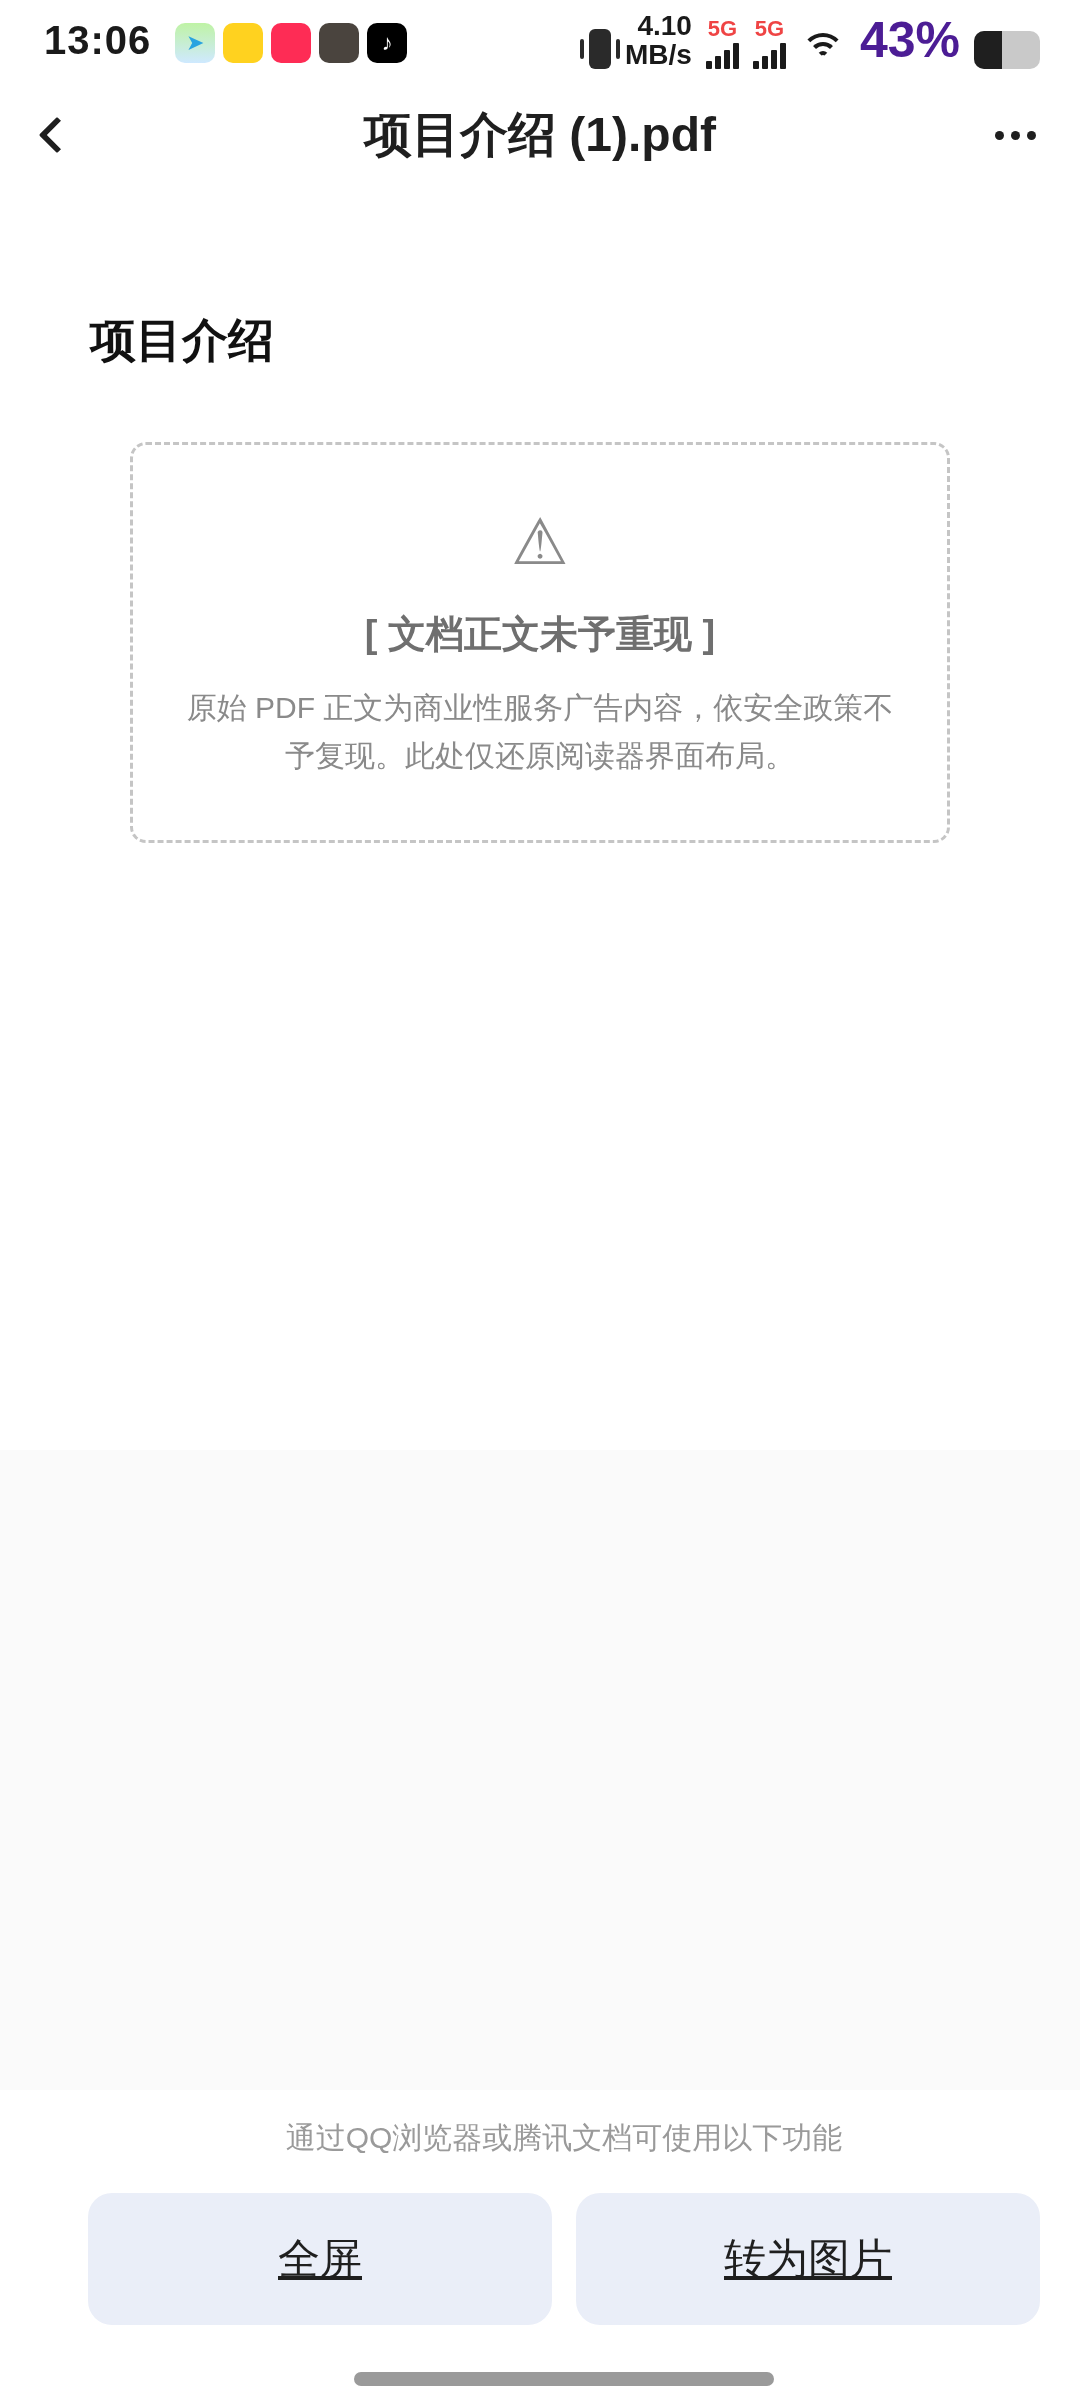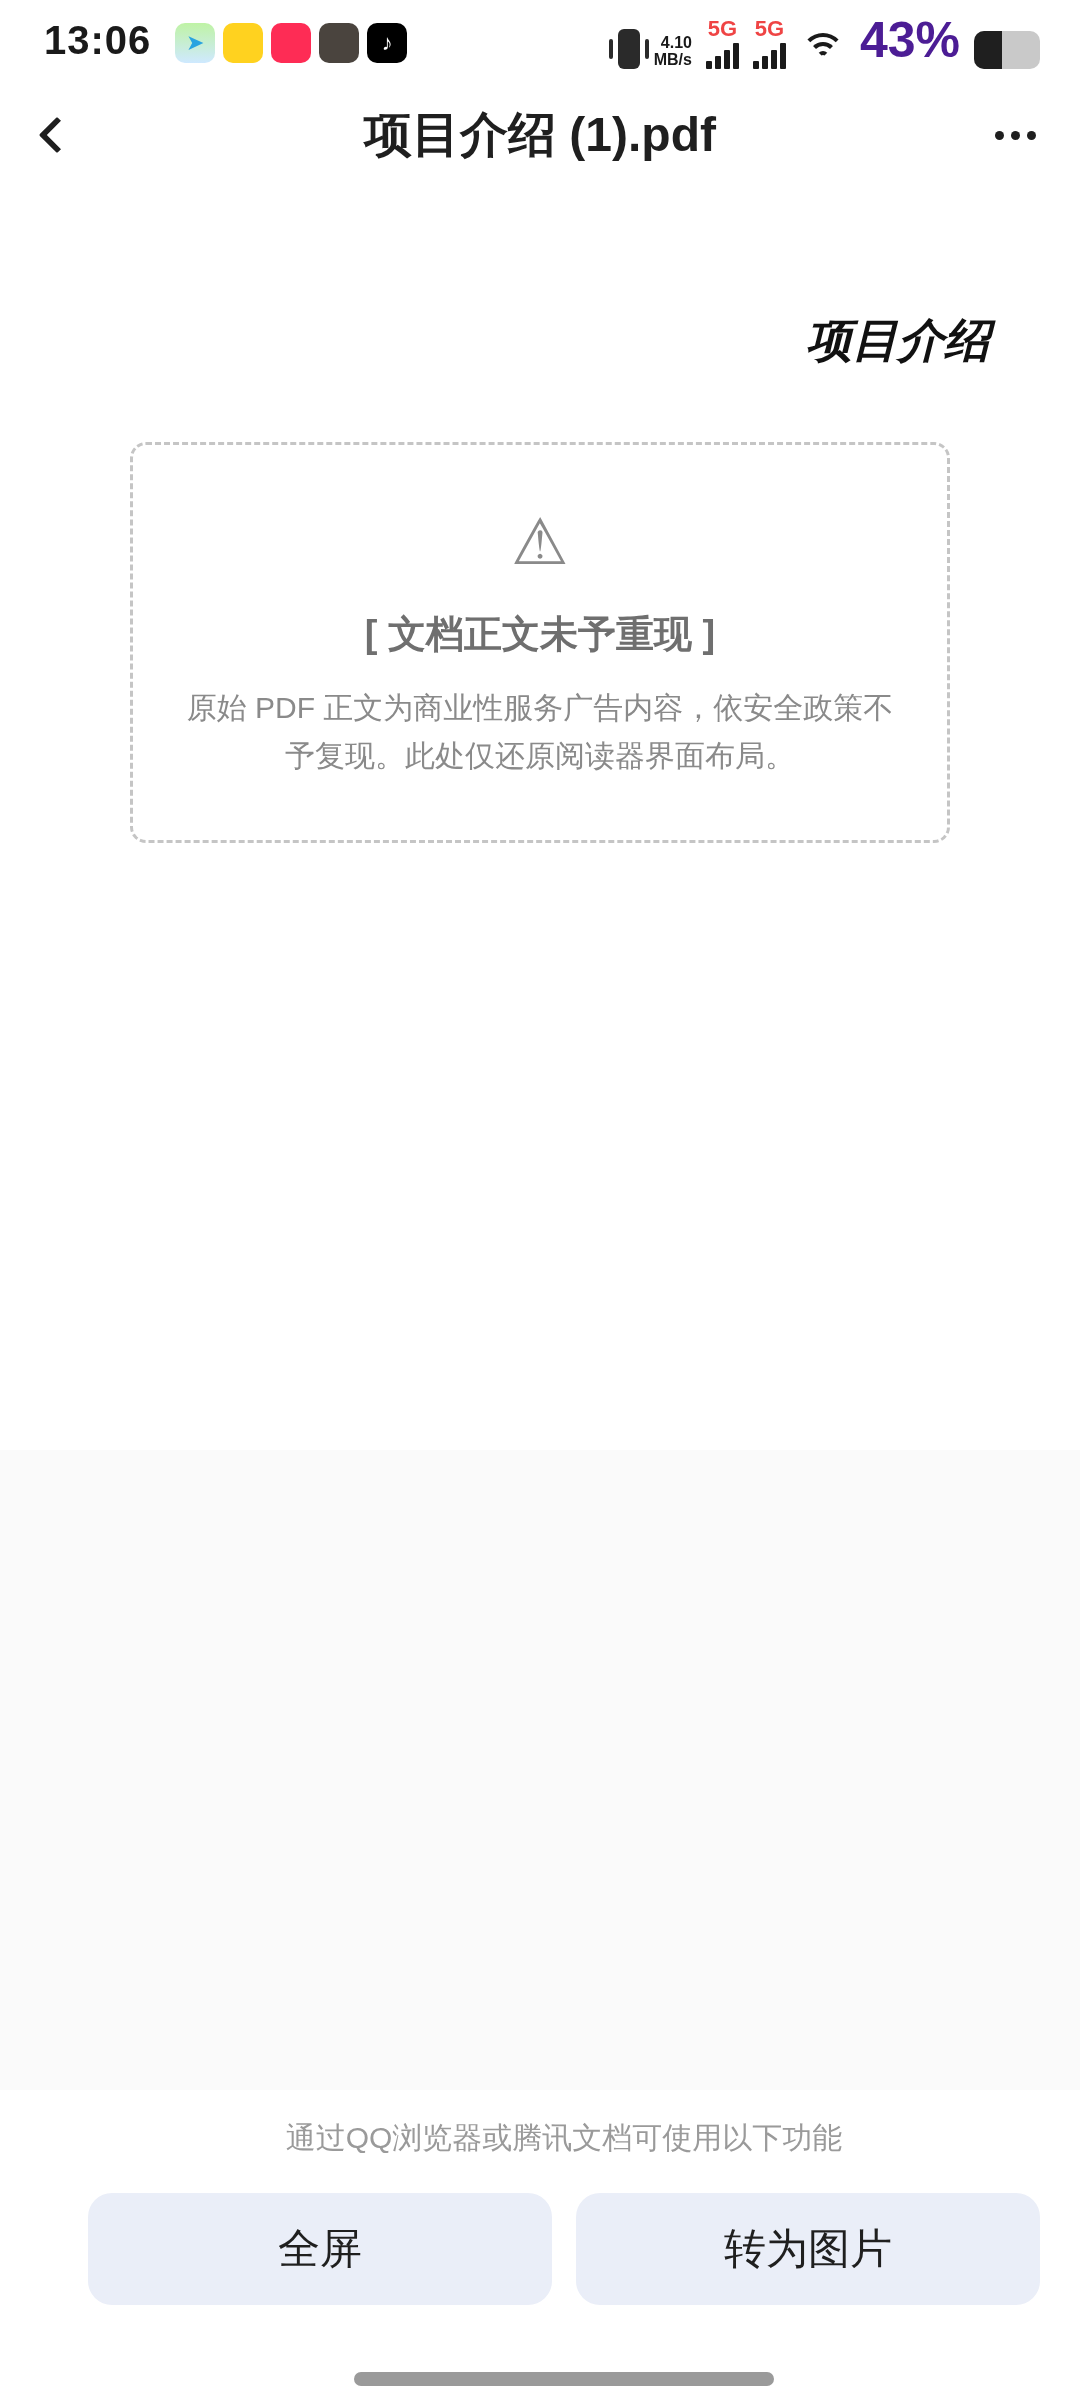--- a/index.html
+++ b/index.html
@@ -31,21 +31,21 @@
     width: 40px; height: 40px; border-radius: 10px;
     display: inline-flex; align-items: center; justify-content: center;
     font-size: 22px; color: #fff; overflow: hidden;
   }
   .chip-telegram { background: linear-gradient(180deg,#bff3a5 0%, #cfe9ff 100%); color:#2aa3e0; }
   .chip-yellow  { background: #ffd21f; }
   .chip-red     { background: #fe2c55; font-size: 12px; font-weight: 700; }
   .chip-dark    { background: #4a443e; }
   .chip-black   { background: #000; }
   .sb-net { display: flex; flex-direction: column; align-items: flex-end; line-height: 1.05; }
-  .sb-net span { font-size: 16px; font-weight: 700; color: #1a1a1a; }
+  .sb-net span { font-size: 28px; font-weight: 700; color: #1a1a1a; }
   .sb-pct { font-size: 50px; font-weight: 600; color: #4c1d95; }
   .vibrate-icon { width: 22px; height: 40px; background: #2a2a2a; border-radius: 6px; position: relative; }
   .vibrate-icon::before, .vibrate-icon::after {
     content:""; position:absolute; top: 10px; width: 4px; height: 20px; background:#2a2a2a; border-radius:2px;
   }
   .vibrate-icon::before { left: -9px; } .vibrate-icon::after { right: -9px; }
   .sig { display:flex; flex-direction:column; align-items:center; }
   .sig-label { font-size: 22px; font-weight: 700; color:#ef4444; line-height: 1; }
   .sig-bars { display:flex; align-items:flex-end; gap:3px; height: 26px; margin-top: 3px; }
   .sig-bars i { width: 6px; background:#1a1a1a; border-radius:1px; display:block; }
@@ -80,21 +80,21 @@
     position: absolute; top: 190px; left: 0; right: 0; bottom: 310px;
     background: #fafafa;
     overflow: hidden;
   }
   .doc-page {
     background: #ffffff;
     min-height: 1260px;
     padding: 120px 90px 80px 90px;
     color: #111;
   }
-  .doc-title { text-align: right; font-size: 46px; font-weight: 700; margin-bottom: 70px; color:#111;font-style:italic; }
+  .doc-title { text-align: left; font-size: 46px; font-weight: 700; margin-bottom: 70px; color:#111; }
   .redacted-box {
     margin: 40px auto 0 auto;
     max-width: 820px;
     border: 3px dashed #c5c5c5;
     border-radius: 16px;
     padding: 60px 50px;
     text-align: center;
     color: #8a8a8a;
   }
   .redacted-icon { font-size: 64px; display:block; margin-bottom: 30px; }
@@ -103,26 +103,27 @@
 
   
   .bottom-bar {
     position: absolute; left: 0; right: 0; bottom: 0; height: 310px;
     background: #ffffff;
     display: flex; flex-direction: column; align-items: center; margin-left: 48px;
   }
   .bottom-hint { margin-top: 28px; font-size: 30px; color: #9a9a9a; }
   .btn-row { display: flex; gap: 24px; margin-top: 34px; width: 100%; padding: 0 40px; }
   .action-btn {
-    flex: 1; height: 112px; border-radius: 24px;
+    flex: 1; height: 132px; border-radius: 24px;
     background: #eaeef8; border: none;
     font-size: 42px; color: #1f1f1f;
     font-family: "Liberation Sans", "DejaVu Sans", sans-serif;
     display: flex; align-items: center; justify-content: center;
     cursor: pointer;
+    text-decoration: underline;
   }
   .gesture-bar {
     position: absolute; bottom: 14px; left: 50%; transform: translateX(-50%);
     width: 420px; height: 14px; border-radius: 7px; background: #9a9a9a;
   }
 </style>
 </head>
 <body>
 
 <div class="phone">

